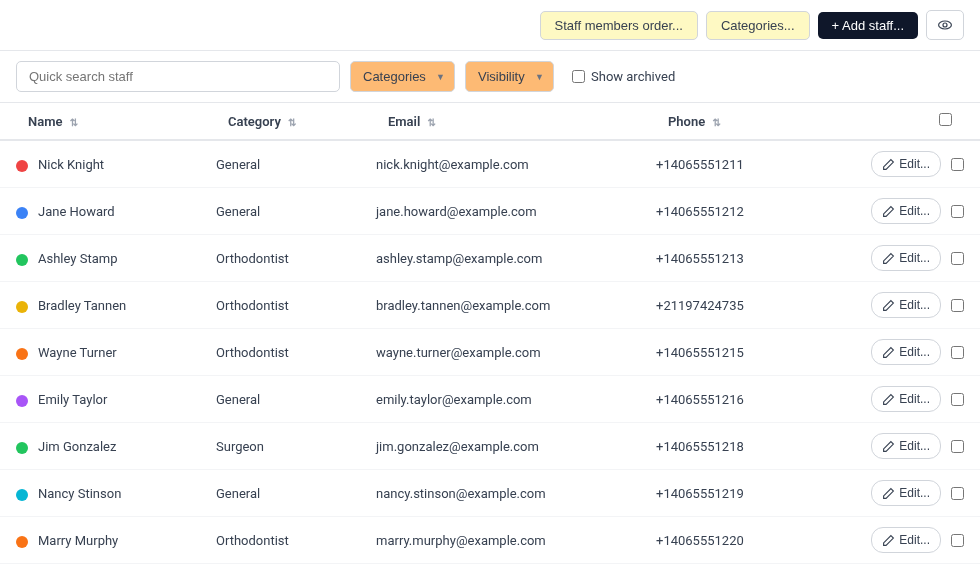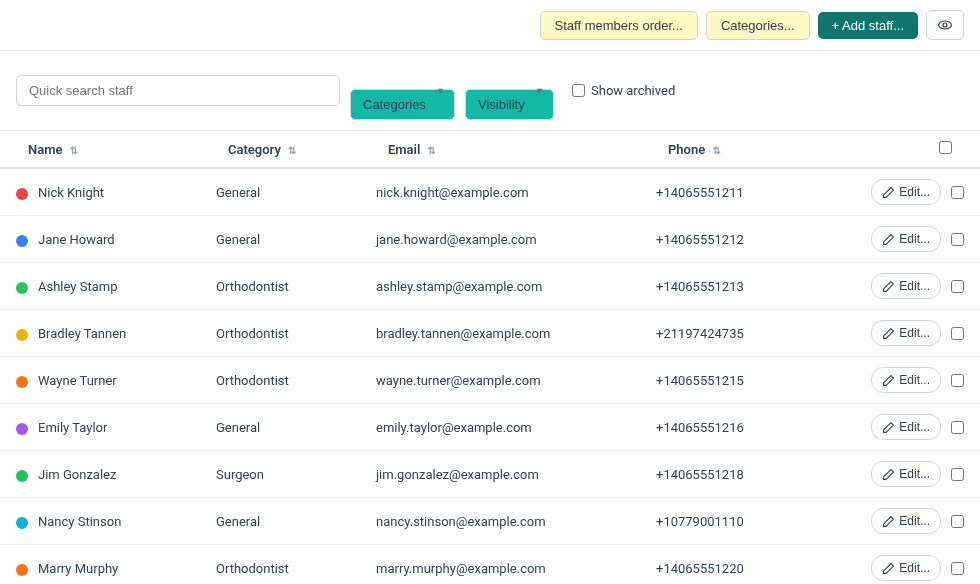--- a/index.html
+++ b/index.html
@@ -21,21 +21,21 @@
       background: #fef9c3;
       cursor: pointer;
       font-size: 13px;
       color: #374151;
     }
     
     .btn-green {
       padding: 6px 14px;
       border: none;
       border-radius: 5px;
-      background: #0f766e;
+      background: #0f172a;
       color: #fff;
       cursor: pointer;
       font-size: 13px;
       font-weight: 500;
       display: flex;
       align-items: center;
       gap: 4px;
     }
     
     .btn-icon {
@@ -66,24 +66,23 @@
       color: #6b7280;
       outline: none;
     }
     
     .select-filter {
       padding: 7px 28px 7px 12px;
       border: 1px solid #d1d5db;
       border-radius: 5px;
       font-size: 13px;
       color: #374151;
-      background: #14b8a6;
+      background: #fdba74;
       cursor: pointer;
       appearance: none;
-      margin-top: 28px;
       -webkit-appearance: none;
     }
     
     .select-wrapper {
       position: relative;
       display: inline-block;
     }
     
     .select-wrapper::after {
       content: '▼';
@@ -415,21 +414,21 @@
     </tr>
       <tr>
       <td class="col-name">
         <div class="name-cell">
           <span class="dot" style="background-color: #06b6d4;"></span>
           <span>Nancy Stinson</span>
         </div>
       </td>
       <td class="col-category">General</td>
       <td class="col-email">nancy.stinson@example.com</td>
-      <td class="col-phone">+10779001110</td>
+      <td class="col-phone">+14065551219</td>
       <td class="col-actions">
         <div class="actions-cell">
           <button class="edit-btn">
             <svg class="edit-icon-svg" viewBox="0 0 16 16" fill="none" stroke="#374151" stroke-width="1.4">
               <path d="M11 2l3 3L5 14H2v-3L11 2z"></path>
             </svg>
             Edit...
           </button>
           <input type="checkbox" class="row-checkbox" style="">
         </div>

